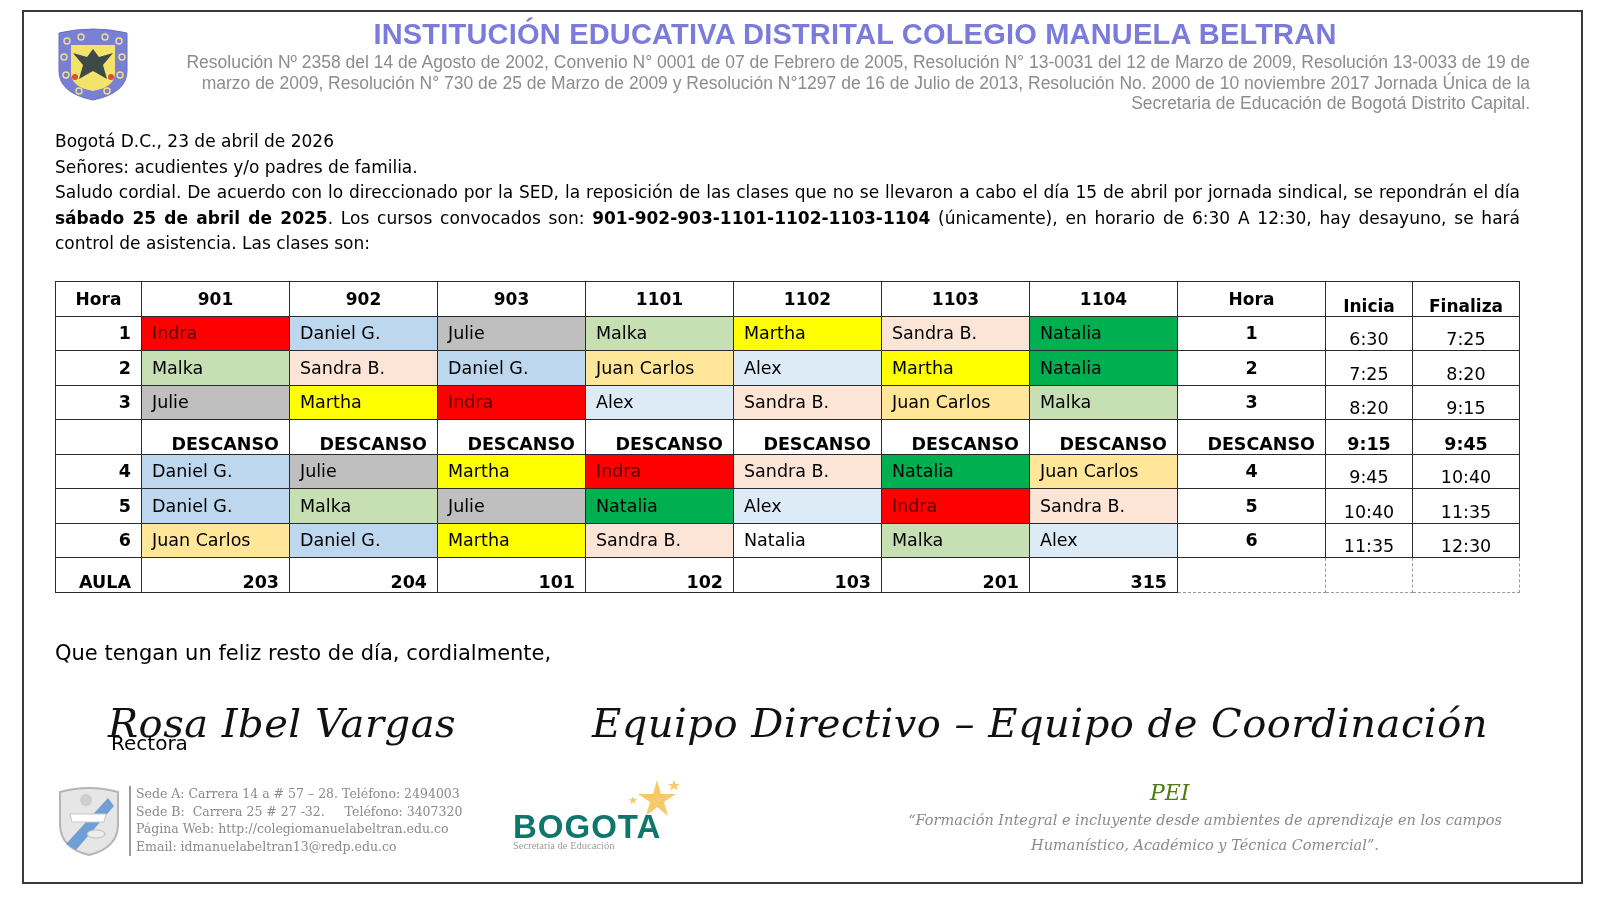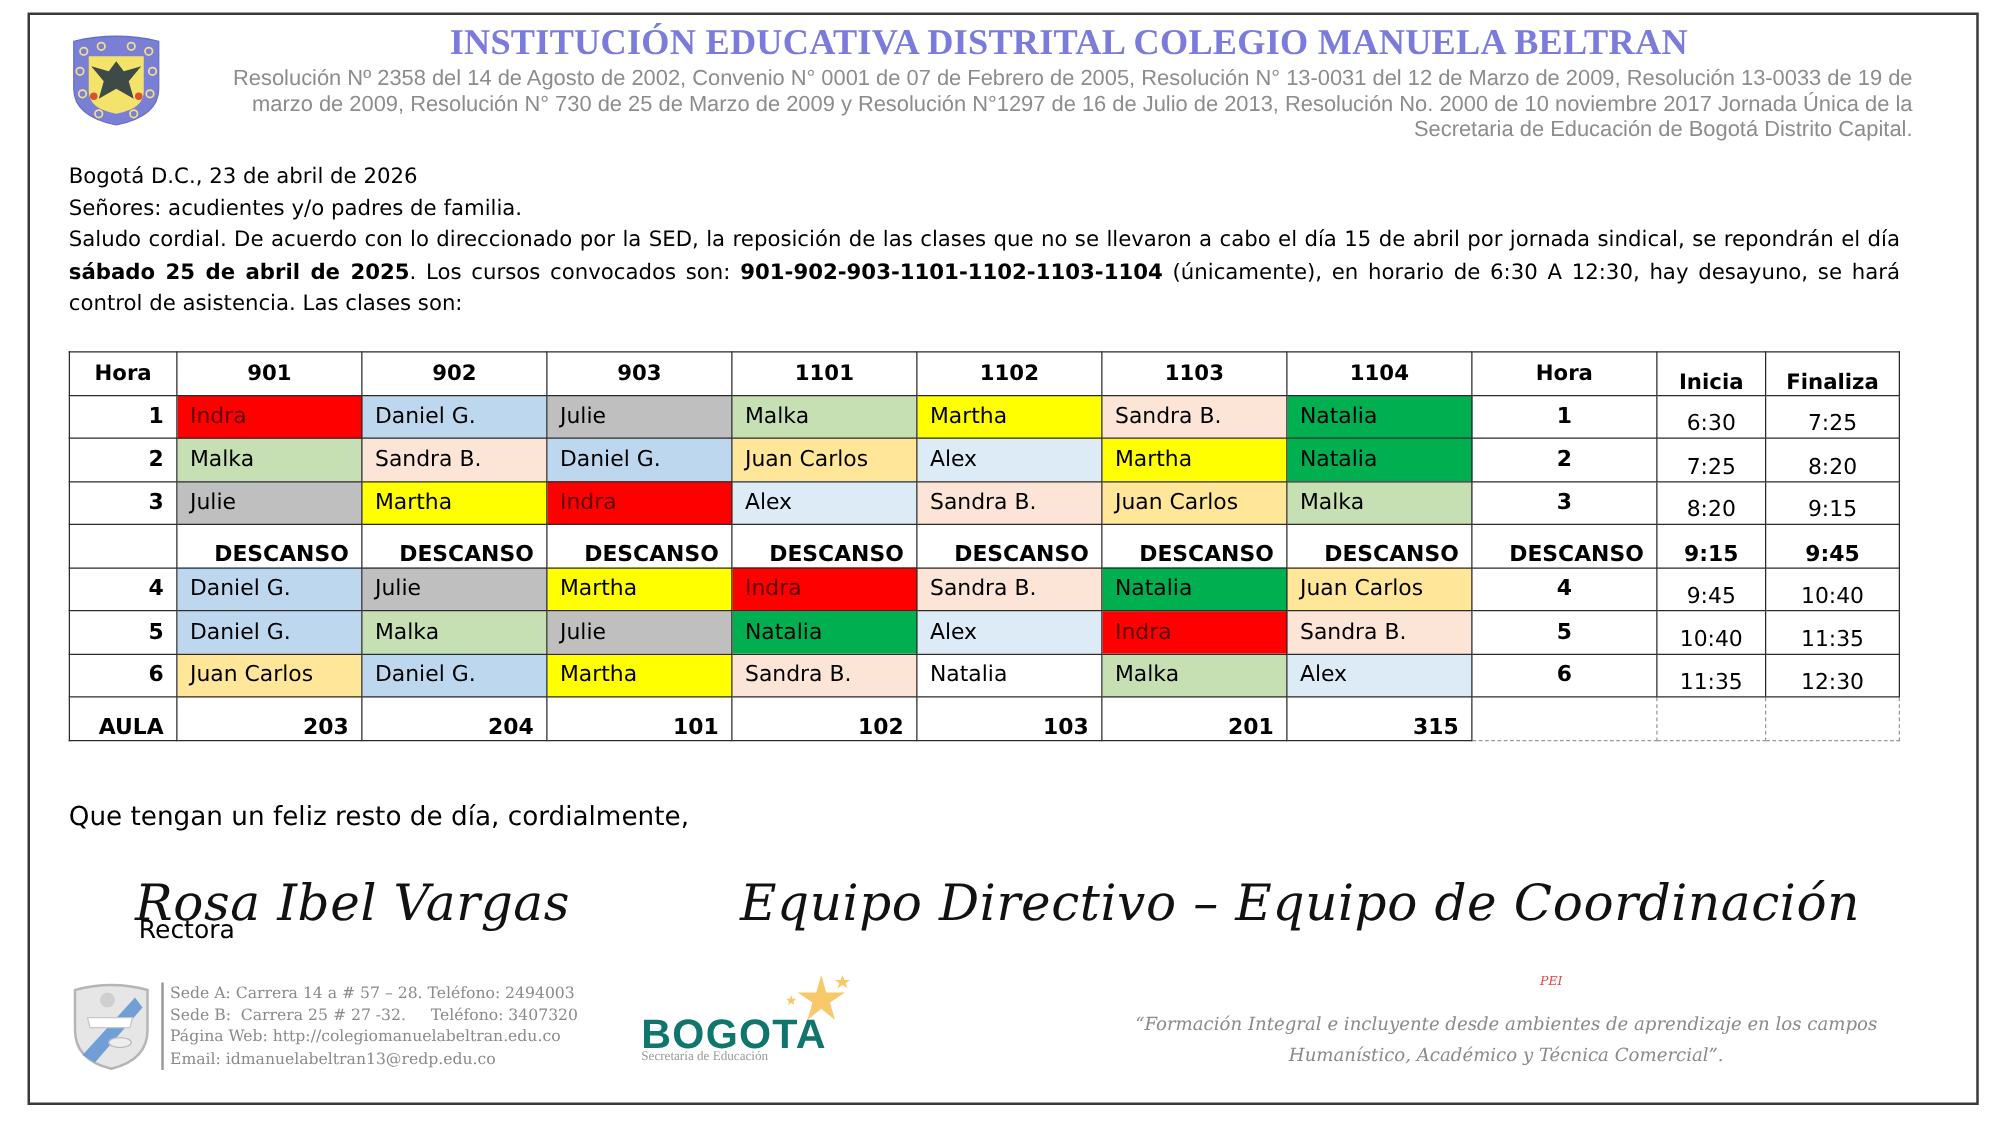--- a/index.html
+++ b/index.html
@@ -1,21 +1,21 @@
 <!DOCTYPE html>
 <html><head>
 <meta charset="utf-8">
 <style>
   html, body { margin:0; padding:0; background:#ffffff; }
   body { width:1600px; height:900px; position:relative; overflow:hidden; font-family:"DejaVu Sans", sans-serif; color:#000; }
   .frame { position:absolute; left:22px; top:10px; width:1561px; height:874px; border:2px solid #3a3a3a; box-sizing:border-box; }
 
   
   .crest { position:absolute; left:55px; top:27px; width:76px; height:74px; }
-  .title { position:absolute; left:200px; top:18px; width:1310px; text-align:center; font-family:Liberation Serif, serif; font-weight:bold; font-size:29px; color:#7b7bdc; letter-spacing:0.2px; }
+  .title { position:absolute; left:200px; top:18px; width:1310px; text-align:center; font-family:Liberation Sans, sans-serif; font-weight:bold; font-size:29px; color:#7b7bdc; letter-spacing:0.2px; }
   .subtitle { position:absolute; left:180px; top:52px; width:1350px; text-align:right; font-family:"Liberation Sans", sans-serif; font-size:17.5px; line-height:20.5px; color:#8c8c8c; }
 
   
   .body-text { position:absolute; left:55px; top:129px; width:1465px; font-family:"DejaVu Sans", sans-serif; font-size:17px; line-height:25.5px; color:#000; }
   .body-text p { margin:0; }
   .justify { text-align:justify; text-align-last:left; }
   .body-text b { font-weight:bold; }
 
   
   table.schedule { position:absolute; left:55px; top:281px; border-collapse:collapse; font-family:"DejaVu Sans", sans-serif; font-size:17.5px; }
@@ -44,21 +44,21 @@
   .sig-team { left:592px; top:672px; }
   .rector-role { position:absolute; left:111px; top:731px; font-family:"DejaVu Sans", sans-serif; font-size:20px; }
 
   
   .footer-logo { position:absolute; left:56px; top:784px; width:66px; height:72px; }
   .footer-divider { position:absolute; left:129px; top:786px; width:1.5px; height:70px; background:#9a9a9a; }
   .footer-info { position:absolute; left:136px; top:785px; font-family:"DejaVu Serif", serif; font-size:12.5px; line-height:17.5px; color:#8a8a8a; }
   .bogota-logo { position:absolute; left:513px; top:778px; width:170px; height:75px; }
   .bogota-word { position:absolute; left:0; top:30px; font-family:"Liberation Sans", sans-serif; font-weight:bold; font-size:33px; color:#0f766e; letter-spacing:1px; }
   .bogota-sub { position:absolute; left:0; top:62px; font-family:Liberation Serif, serif; font-size:10.5px; color:#9a9a9a; }
-  .pei-title { position:absolute; left:1150px; top:780px; width:100px; text-align:right; font-family:"DejaVu Serif", serif; font-style:italic; font-size:10px; color:#ef4444; }
+  .pei-title { position:absolute; left:1150px; top:780px; width:100px; text-align:left; font-family:"DejaVu Serif", serif; font-style:italic; font-size:22px; color:#4d7c0f; }
   .pei-text { position:absolute; left:885px; top:808px; width:640px; text-align:center; font-family:"DejaVu Serif", serif; font-style:italic; font-size:14.5px; line-height:25px; color:#8a8a8a; }
 </style>
 </head>
 <body>
 
 <div class="frame"></div>
 
 <div class="crest">
   <svg width="76" height="74" viewBox="0 0 76 74">
     <path d="M4 6 Q38 -2 72 6 L72 44 Q72 66 38 73 Q4 66 4 44 Z" fill="#7a7fd6" stroke="#6a6fc6" stroke-width="1"></path>

